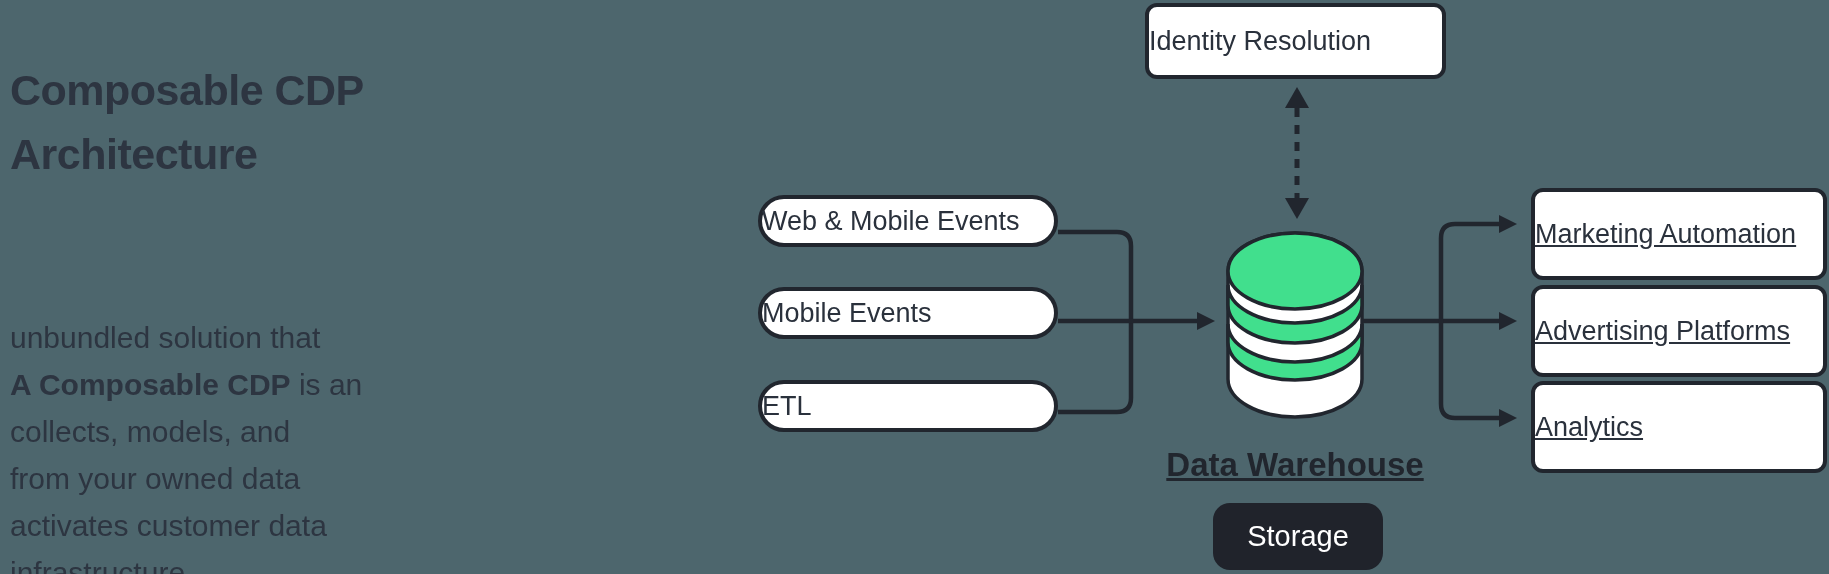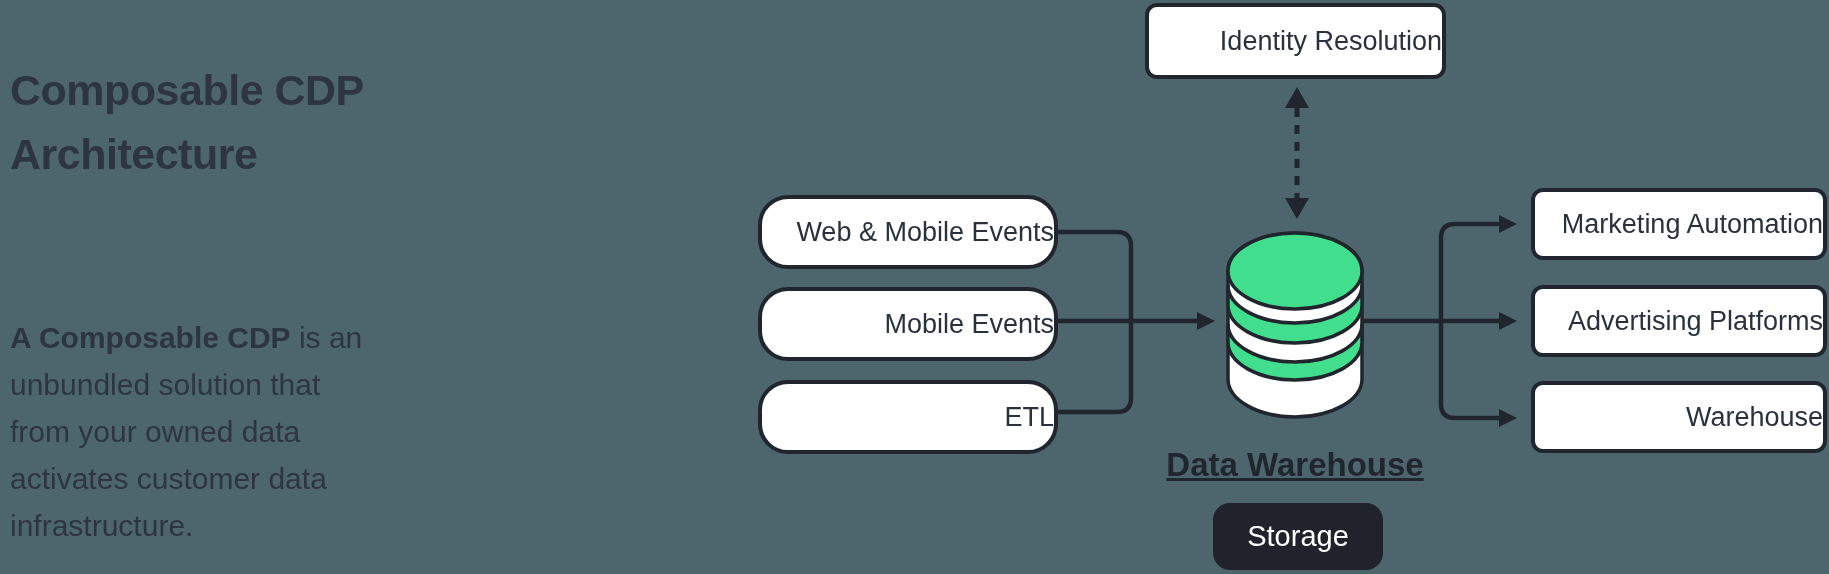--- a/index.html
+++ b/index.html
@@ -17,28 +17,28 @@
     letter-spacing:-0.5px;
   }
   .intro .desc{margin-top:128px;font-size:30px;line-height:47px;font-weight:500;}
   .intro .desc b{font-weight:bold;}
 
   
   .node{
     background:var(--box-fill,#fff);
     border:4px solid var(--outline,#21262e);
     border-radius:12px;
-    display:flex;align-items:center;justify-content:flex-end;
+    display:flex;align-items:center;justify-content:flex-start;
     font-size:27px;color:var(--node-text,#2a313c);
     box-sizing:border-box;font-weight:500;
   }
   .idbox{left:1145px;top:3px;width:301px;height:76px;}
-  .src{left:758px;width:300px;height:74px;border-radius:30px;}
+  .src{left:758px;width:300px;height:52px;border-radius:30px;}
   .src1{top:195px;} .src2{top:287px;} .src3{top:380px;}
-  .dst{left:1531px;width:296px;height:72px;}
+  .dst{left:1531px;width:296px;height:92px;text-decoration:underline;}
   .dst1{top:188px;} .dst2{top:285px;} .dst3{top:381px;}
 
   .wh-label{
     left:1155px;top:446px;width:280px;text-align:center;
     font-size:33px;font-weight:bold;color:var(--outline,#21262e);text-decoration:underline;
   }
   .storage{
     left:1213px;top:503px;width:170px;height:67px;
     background:var(--storage-bg,#20232b);border-radius:17px;
     display:flex;align-items:center;justify-content:center;
@@ -52,22 +52,23 @@
   .head{fill:var(--outline,#21262e);stroke:none;}
   .cyl-white{fill:var(--box-fill,#fff);stroke:var(--outline,#21262e);stroke-width:3.5;}
   .cyl-green{fill:var(--accent-green,#41df8d);stroke:var(--outline,#21262e);stroke-width:3.5;}
 </style>
 </head>
 <body>
 
 <div class="abs intro">
   <h1>Composable CDP Architecture</h1>
   <div class="desc">
+    <div>unbundled solution that</div>
     <div><b>A Composable CDP</b><span> is an</span></div>
-    <div>unbundled solution that</div>
+    <div>collects, models, and</div>
     <div>from your owned data</div>
     <div>activates customer data</div>
     <div>infrastructure.</div>
   </div>
 </div>
 
 <svg class="abs layer" viewBox="0 0 1829 574" aria-hidden="true">
 
   <g>
     <line class="dashline" x1="1297" y1="108" x2="1297" y2="198"></line>
@@ -111,20 +112,20 @@
   <span>ETL</span>
 </div>
 
 <div class="abs node dst dst1">
   <span>Marketing Automation</span>
 </div>
 <div class="abs node dst dst2">
   <span>Advertising Platforms</span>
 </div>
 <div class="abs node dst dst3">
-  <span>Warehouse</span>
+  <span>Analytics</span>
 </div>
 
 <div class="abs wh-label">Data Warehouse</div>
 
 <div class="abs storage">
   <span>Storage</span>
 </div>
 
 </body></html>

